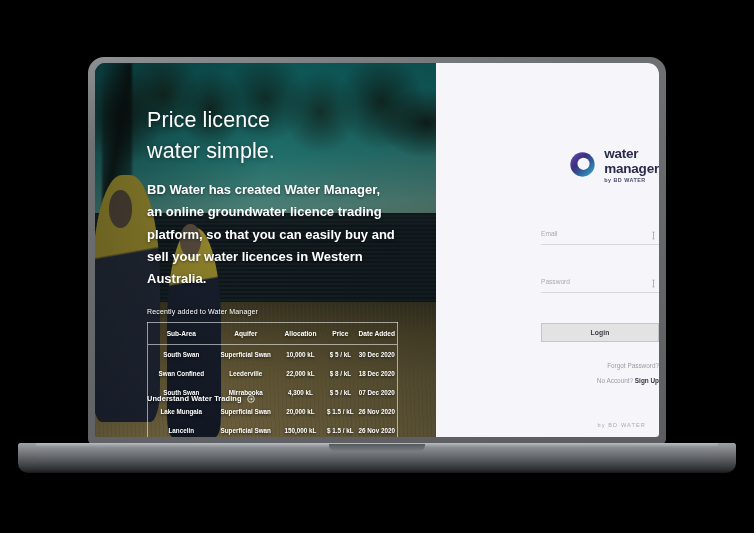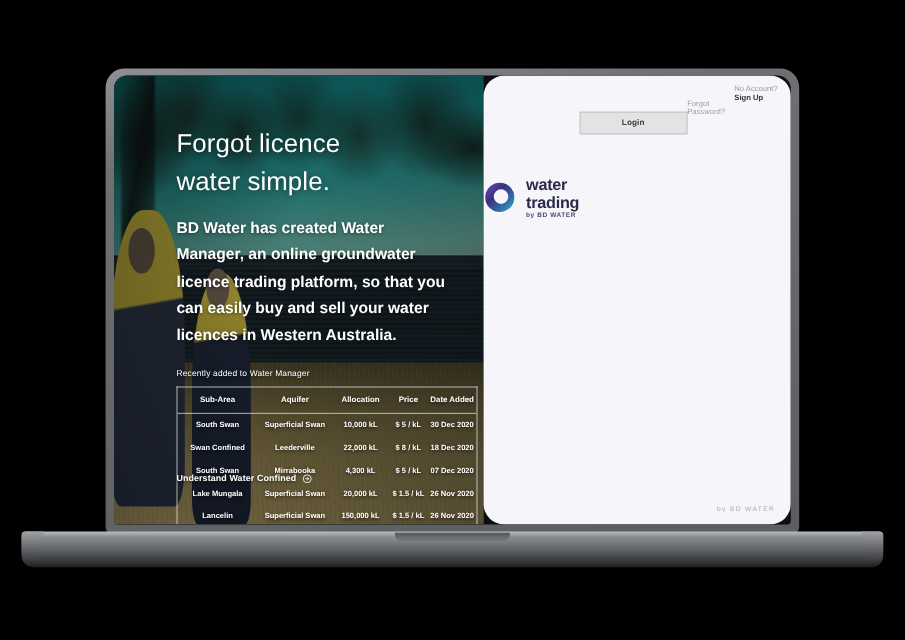--- a/index.html
+++ b/index.html
@@ -177,21 +177,21 @@
     text-shadow:0 1px 3px rgba(0,0,0,.6);
     cursor:pointer;
   }
   .hero-link svg{ display:block; }
 
   
   .login-panel{
     position:relative;
     flex:1;
     background:#f6f6fa;
-    display:flex; align-items:flex-start;border-radius:17px;
+    display:flex; flex-direction:column; align-items:flex-end;
   }
   .brand{
     margin-top:84px;
     display:flex; align-items:center; gap:8px;
   }
   .brand-mark{ width:27px; height:27px; display:block; }
   .brand-words{ line-height:1; }
   .brand-l1{ font-size:13.5px; font-weight:700; color:#2a2a4d; letter-spacing:-.2px; }
   .brand-l2{ font-size:13.5px; font-weight:700; color:#2a2a4d; letter-spacing:-.2px; margin-top:1px; }
   .brand-l3{ font-size:5.4px; font-weight:700; color:#4a4a6a; letter-spacing:.5px; margin-top:2.5px; }
@@ -253,21 +253,21 @@
         <div class="photo-shed"></div>
         <div class="photo-grass"></div>
         <div class="photo-worker-a"></div>
         <div class="photo-head-a"></div>
         <div class="photo-worker-b"></div>
         <div class="photo-head-b"></div>
         <div class="photo-scrim"></div>
 
         <div class="hero-content">
           <h1 class="hero-title">
-            <div>Forgot licence</div>
+            <div>Price licence</div>
             <div>water simple.</div>
           </h1>
 
           <p class="hero-sub">BD Water has created Water Manager, an online groundwater licence trading platform, so that you can easily buy and sell your water licences in Western Australia.</p>
 
           <div class="hero-recent">Recently added to Water Manager</div>
 
           <table class="lic-table">
             <thead>
               <tr>
@@ -312,21 +312,21 @@
                 <td>Superficial Swan</td>
                 <td>150,000 kL</td>
                 <td>$ 1.5 / kL</td>
                 <td>26 Nov 2020</td>
               </tr>
             </tbody>
           </table>
         </div>
 
         <a class="hero-link">
-          <span>Understand Water Confined</span>
+          <span>Understand Water Trading</span>
           <span>
             <svg width="8" height="8" viewBox="0 0 16 16" fill="none" stroke="#ffffff" stroke-width="1.4">
               <circle cx="8" cy="8" r="6.6"></circle>
               <path d="M5.6 8h4.6M8.4 6.1 10.4 8l-2 1.9" stroke-linecap="round" stroke-linejoin="round"></path>
             </svg>
           </span>
         </a>
       </section>
 
       <section class="login-panel">
@@ -342,25 +342,45 @@
                   <stop offset="100%" stop-color="#44b0c6"></stop>
                 </linearGradient>
               </defs>
               <circle cx="20" cy="20" r="18" fill="url(#swirlg)"></circle>
               <circle cx="21.5" cy="19" r="9" fill="#f6f6fa"></circle>
               <path d="M20 4.5a15.5 15.5 0 0 1 0 31 15.5 15.5 0 0 1-6-29.8" fill="none" stroke="#3b2f7e" stroke-width="0"></path>
             </svg>
           </span>
           <span class="brand-words">
             <div class="brand-l1">water</div>
-            <div class="brand-l2">trading</div>
+            <div class="brand-l2">manager</div>
             <div class="brand-l3">by BD WATER</div>
           </span>
         </div>
 
+        <div class="form">
+
+          <div class="field">
+            <input type="text" placeholder="Email" style="">
+            <span class="field-icon">
+              <svg width="8" height="9" viewBox="0 0 10 12" fill="none" stroke="#9b9ca6" stroke-width="1">
+                <path d="M3 1.5v9M1.6 1.5h2.8M1.6 10.5h2.8"></path>
+              </svg>
+            </span>
+          </div>
+
+          <div class="field">
+            <input type="password" placeholder="Password" style="">
+            <span class="field-icon">
+              <svg width="8" height="9" viewBox="0 0 10 12" fill="none" stroke="#9b9ca6" stroke-width="1">
+                <path d="M3 1.5v9M1.6 1.5h2.8M1.6 10.5h2.8"></path>
+              </svg>
+            </span>
+          </div>
+        </div>
 
         <button class="login-btn">Login</button>
 
         <div class="forgot">Forgot Password?</div>
 
         <div class="noacct">
           <span>No Account?</span>
           <span class="signup">Sign Up</span>
         </div>
 

